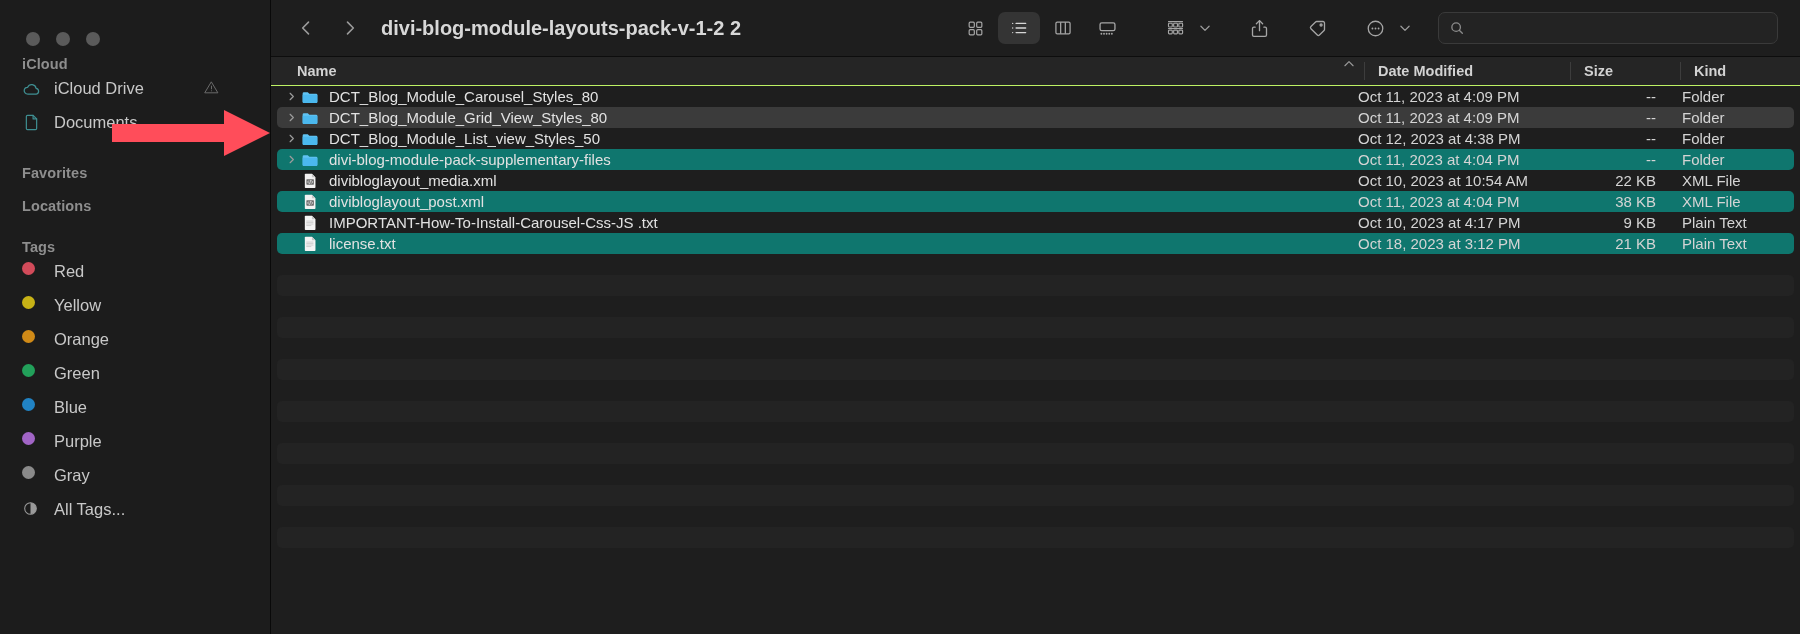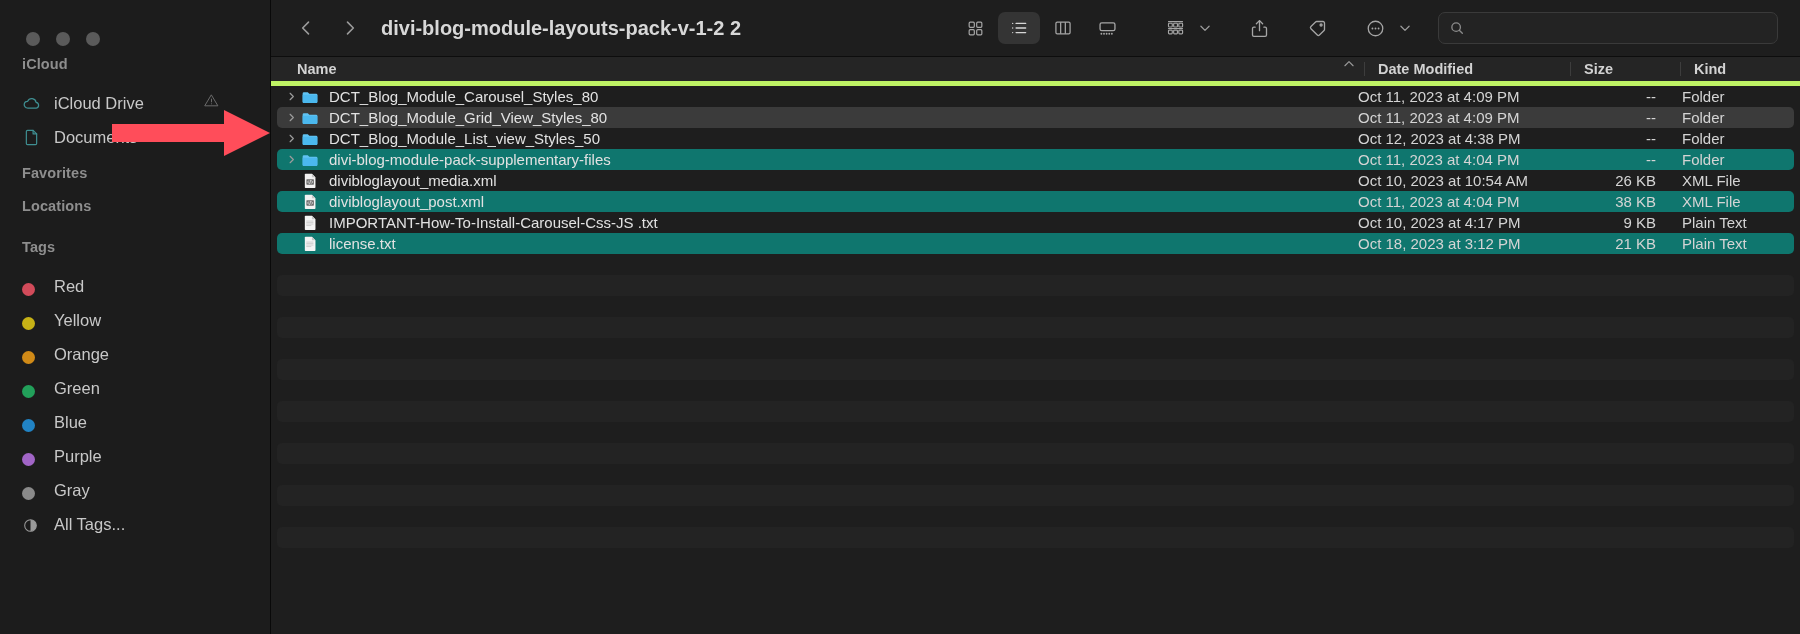--- a/index.html
+++ b/index.html
@@ -37,21 +37,21 @@
 
   .sb-section {
     font-size: 14.5px;
     font-weight: bold;
     color: #8e8e8e;
     padding: 0 0 7px 22px;
     letter-spacing: 0.1px;
   }
   .sb-row {
     display: flex;
-    align-items: flex-end;
+    align-items: flex-start;
     height: 34px;
     padding: 0 10px 0 22px;
     font-size: 16.5px;
     color: #c8c8c8;
     position: relative;
   }
   .sb-row .ic {
     width: 24px; flex: 0 0 24px;
     display: flex; align-items: center; justify-content: flex-start;
     margin-right: 8px;
@@ -139,21 +139,21 @@
   .search input::placeholder { color: #7c7c7c; }
 
   
   .colhead {
     height: 30px;
     flex: 0 0 30px;
     display: flex;
     align-items: flex-start;
     background: #252525;
     border-top: 1px solid #0d0d0d;
-    border-bottom: 5px solid #bef264;
+    border-bottom: 1px solid #bef264;
     font-size: 14.5px;
     font-weight: bold;
     color: #d2d2d2;
     padding-left: 12px;
   }
   .ch {
     position: relative;
     height: 100%;
     display: flex;
     align-items: center;
@@ -532,21 +532,21 @@
           <div class="ficon">
             <svg width="17" height="17" viewBox="0 0 24 24">
               <path d="M5 2.4h9l5 5v14.2a1 1 0 0 1-1 1H5a1 1 0 0 1-1-1V3.4a1 1 0 0 1 1-1z" fill="#f2f2f2"></path>
               <path d="M14 2.4l5 5h-5z" fill="#c6c6c6"></path>
               <rect x="6.2" y="10.2" width="10.6" height="7.8" rx="0.9" fill="#6e6e6e"></rect>
               <path d="M9.4 12.4 7.9 14.1l1.5 1.7M13.6 12.4l1.5 1.7-1.5 1.7M12.2 11.9l-1.4 4.4" stroke="#ffffff" stroke-width="0.95" fill="none" stroke-linecap="round" stroke-linejoin="round"></path>
             </svg>
           </div>
           <div class="fname">divibloglayout_media.xml</div>
           <div class="fdate">Oct 10, 2023 at 10:54 AM</div>
-          <div class="fsize">26 KB</div>
+          <div class="fsize">22 KB</div>
           <div class="fkind">XML File</div>
         </div>
         <div class="row alt">
           <div class="disc"></div>
           <div class="ficon">
             <svg width="17" height="17" viewBox="0 0 24 24">
               <path d="M5 2.4h9l5 5v14.2a1 1 0 0 1-1 1H5a1 1 0 0 1-1-1V3.4a1 1 0 0 1 1-1z" fill="#f2f2f2"></path>
               <path d="M14 2.4l5 5h-5z" fill="#c6c6c6"></path>
               <rect x="6.2" y="10.2" width="10.6" height="7.8" rx="0.9" fill="#6e6e6e"></rect>
               <path d="M9.4 12.4 7.9 14.1l1.5 1.7M13.6 12.4l1.5 1.7-1.5 1.7M12.2 11.9l-1.4 4.4" stroke="#ffffff" stroke-width="0.95" fill="none" stroke-linecap="round" stroke-linejoin="round"></path>

